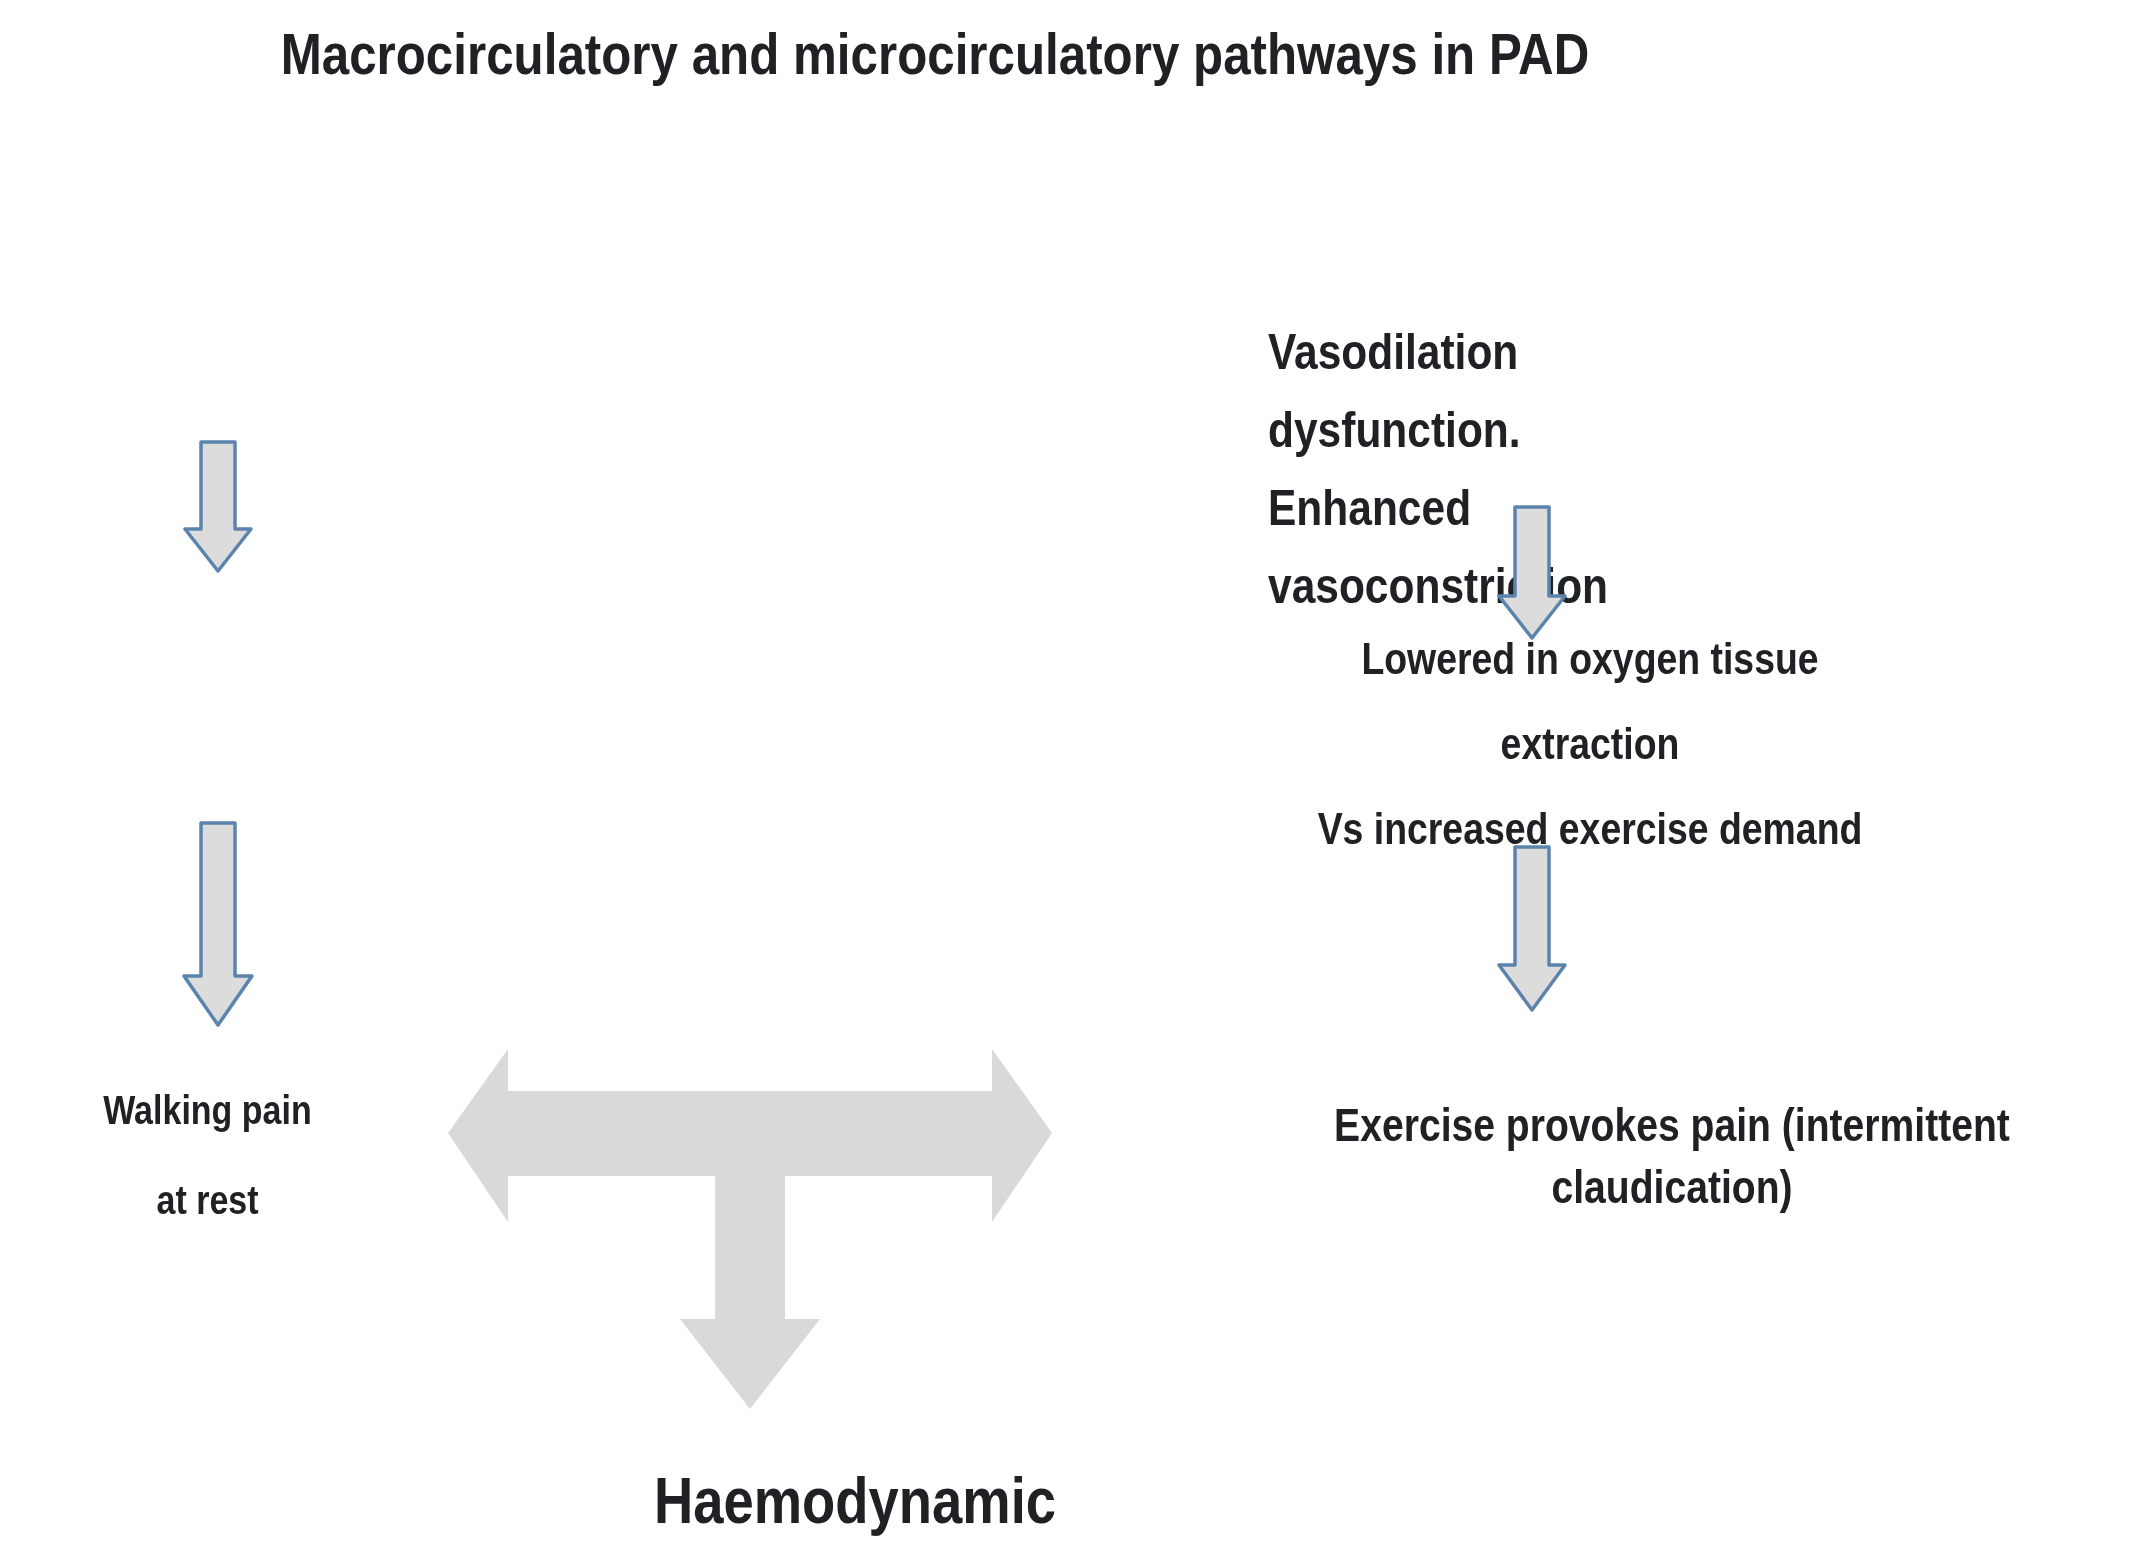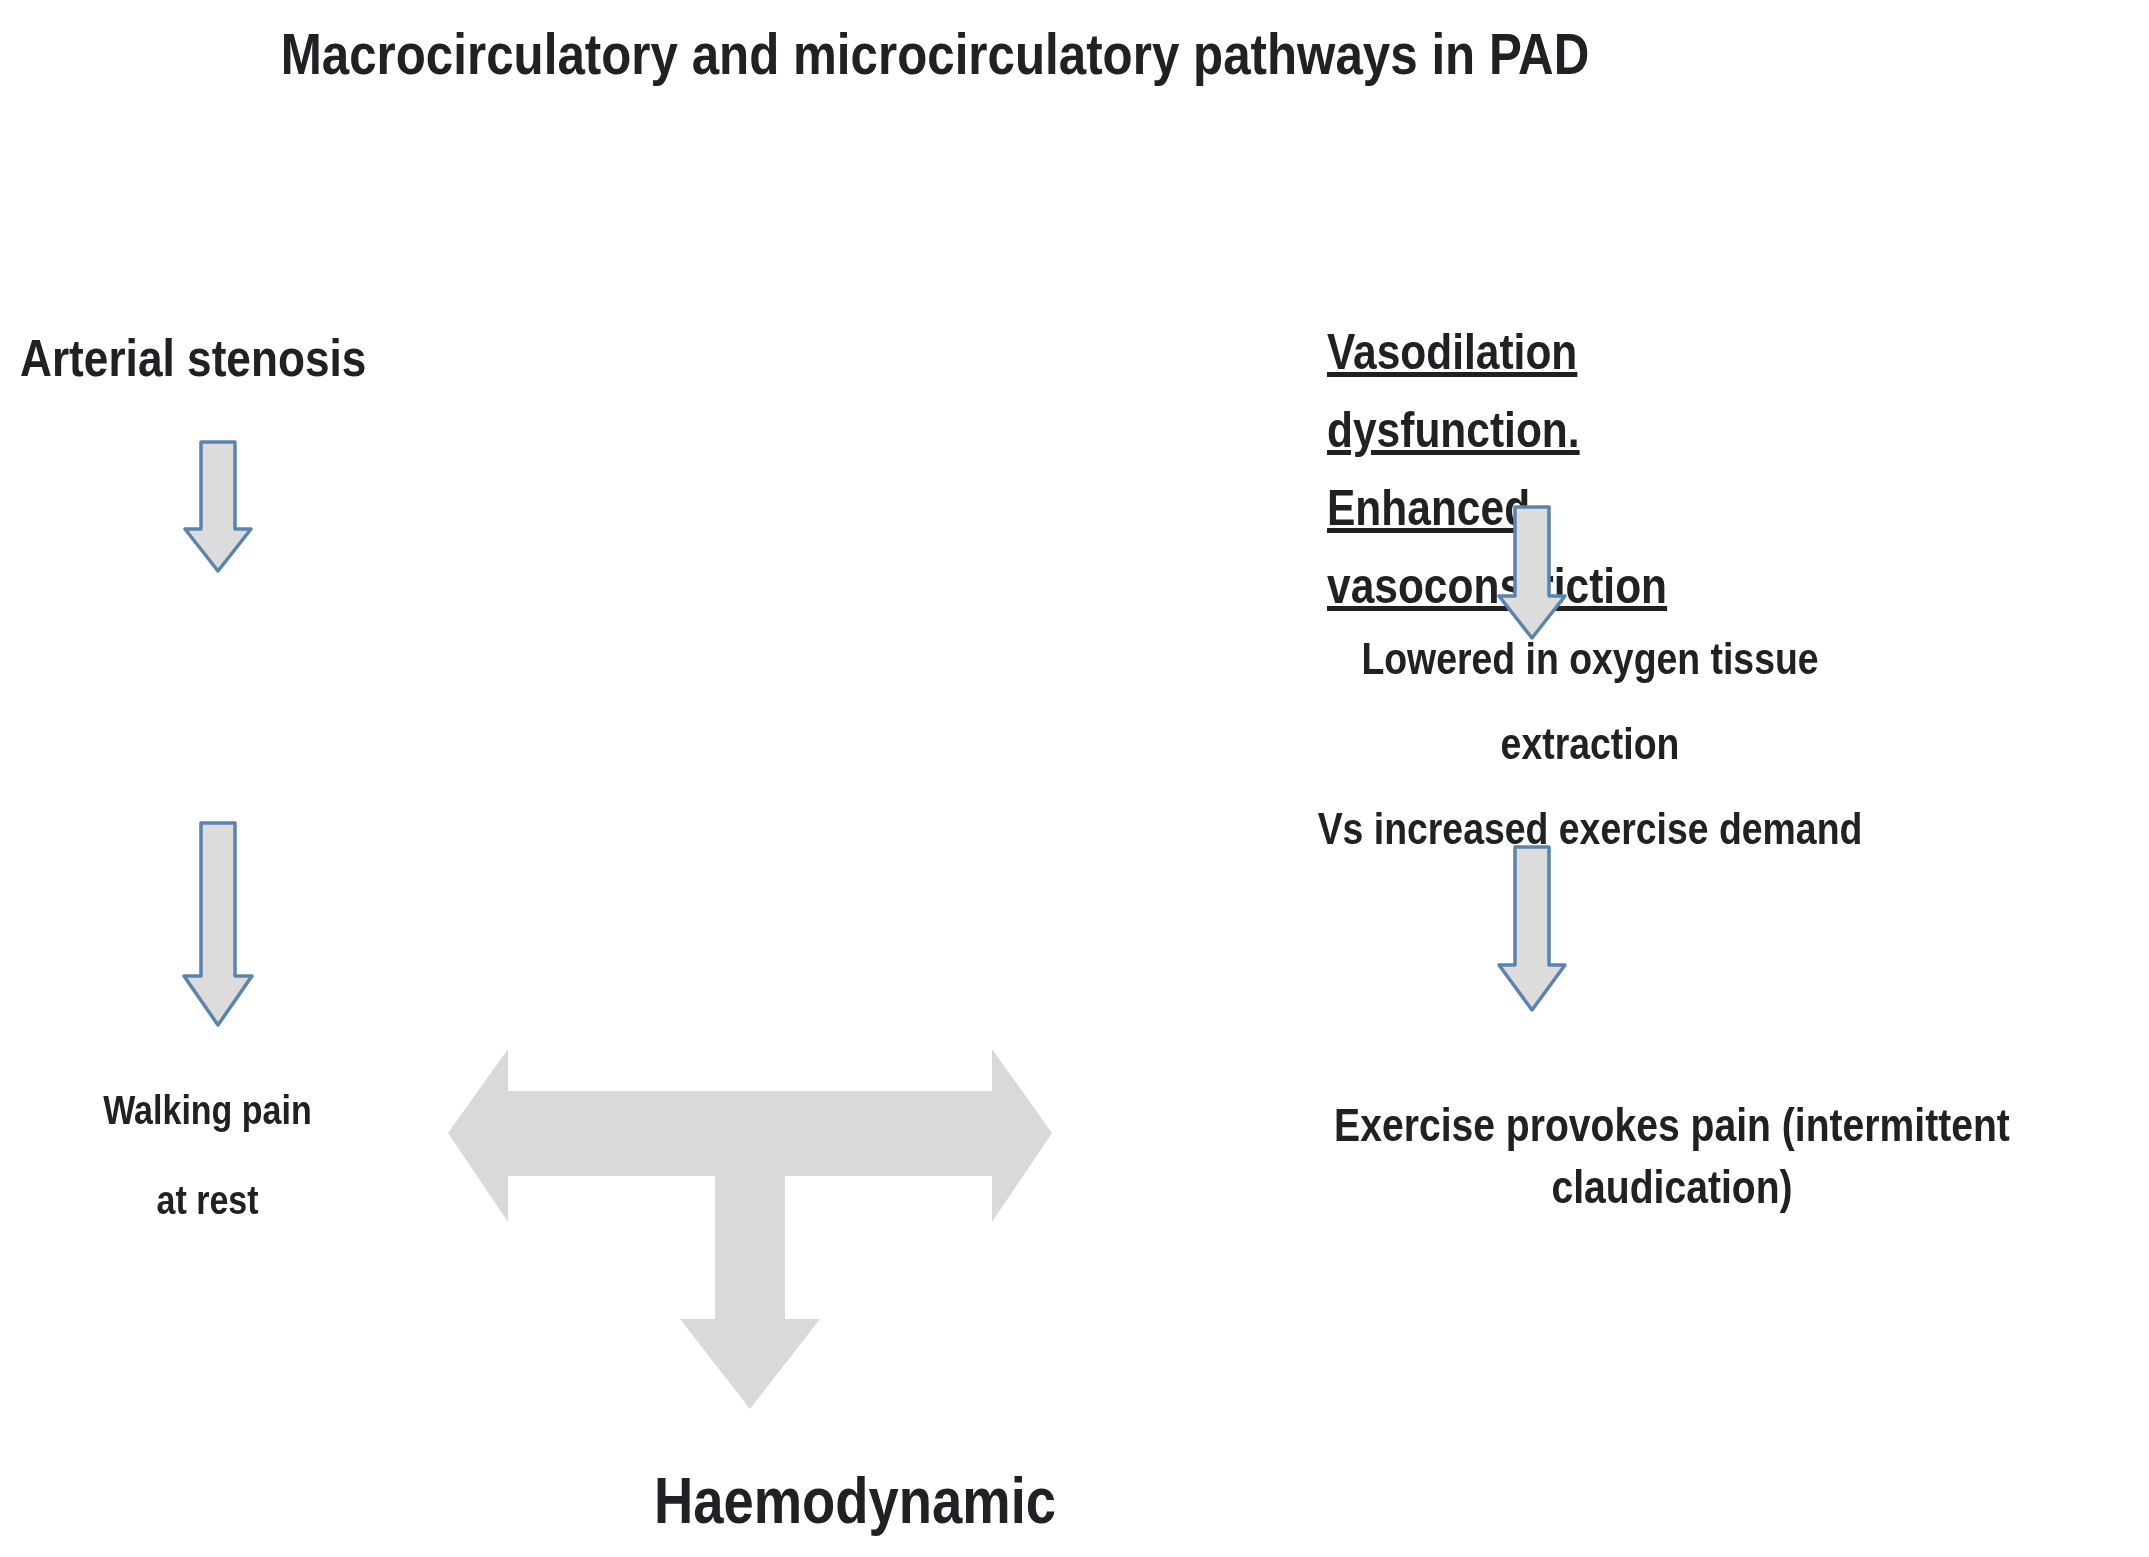--- a/index.html
+++ b/index.html
@@ -22,21 +22,21 @@
   .txt{position:absolute;font-weight:bold;}
   .txt .line{display:block;transform:scaleX(0.85);}
   .align-left .line{transform-origin:left top;text-align:left;}
   .align-center{text-align:center;}
   .align-center .line{transform-origin:center top;}
 
   #title{left:85px;top:2px;width:1700px;font-size:58px;line-height:72px;}
   #step-l1{left:20px;top:306px;width:420px;font-size:52px;line-height:72px;}
   #step-l2{left:15px;top:597px;width:435px;font-size:52px;line-height:76px;}
   #step-l3{left:20px;top:1049px;width:375px;font-size:40px;line-height:90px;}
-  #step-r1{left:1327px;top:297px;width:460px;font-size:50px;line-height:78px;text-decoration:underline;}
+  #step-r1{left:1268px;top:297px;width:460px;font-size:50px;line-height:78px;}
   #step-r2{left:1235px;top:600px;width:710px;font-size:44px;line-height:85px;}
   #step-r3{left:1192px;top:1078px;width:960px;font-size:46px;line-height:62px;}
   #outcome{left:455px;top:1443px;width:800px;font-size:64px;line-height:85px;}
 
   svg{position:absolute;display:block;}
   .small-arrow path{
     fill:var(--small-arrow-fill);
     stroke:var(--small-arrow-stroke);
     stroke-width:3.5;
     stroke-linejoin:round;
@@ -50,23 +50,20 @@
 </style>
 </head>
 <body>
 
 <div id="canvas">
 
   <div id="title" class="txt align-center">
     <span class="line">Macrocirculatory and microcirculatory pathways in PAD</span>
   </div>
 
-  <div id="step-l1" class="txt align-left">
-    <span class="line">Arterial stenosis</span>
-  </div>
 
   <svg id="arrow-l1" class="small-arrow" width="70" height="134" viewBox="0 0 70 134">
     <path d="M18,2 L52,2 L52,89 L68,89 L35,131 L2,89 L18,89 Z"></path>
   </svg>
 
 
   <svg id="arrow-l2" class="small-arrow" width="74" height="207" viewBox="0 0 74 207">
     <path d="M20,2 L54,2 L54,155 L71,155 L37,204 L3,155 L20,155 Z"></path>
   </svg>
 

